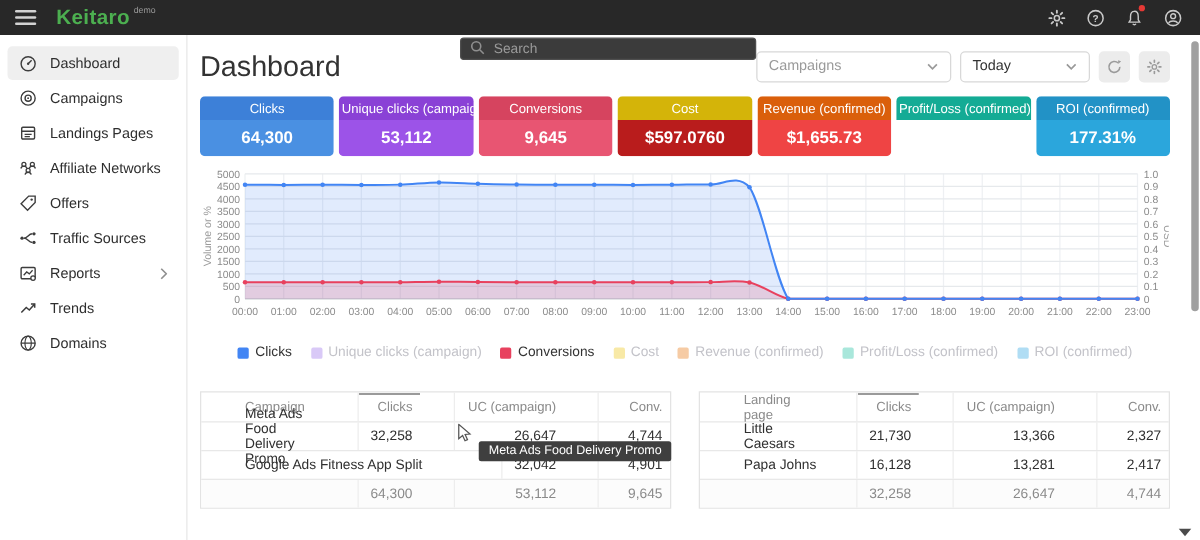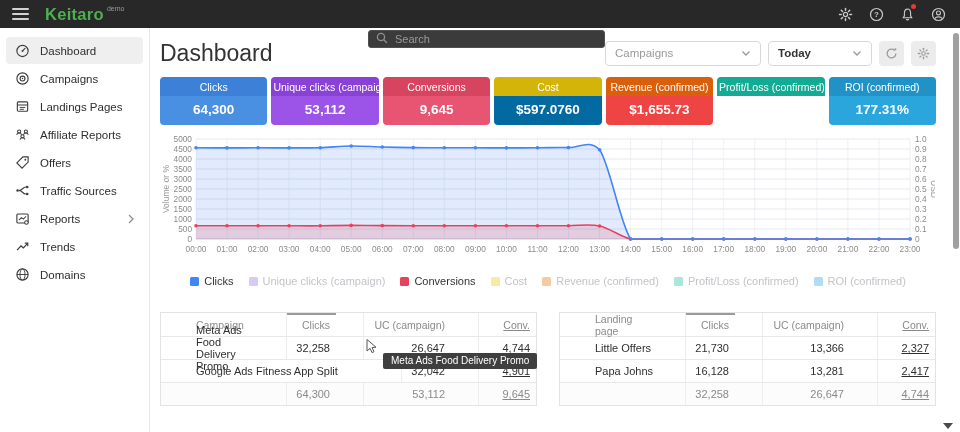--- a/index.html
+++ b/index.html
@@ -32,21 +32,21 @@
   .main { flex:1; position:relative; padding:8px 24px 0 10px; }
 
   
   .page-head { display:flex; align-items:center; height:30px; margin-top:2px; }
   .page-title { font-size:23px; font-weight:400; color:#333; }
   .head-controls { margin-left:auto; display:flex; align-items:center; gap:7px; }
   .selectbox { height:25px; border:1px solid #d8d8d8; border-radius:4px; background:#fff; display:flex;
     align-items:center; padding:0 9px; font-size:11.5px; cursor:pointer; }
   .selectbox .chev { margin-left:auto; }
   .sel-campaigns { width:156px; color:#9a9a9a; }
-  .sel-today { width:104px; color:#333; font-weight:bold; }
+  .sel-today { width:104px; color:#333; font-weight:normal; }
   .sq-btn { width:25px; height:25px; background:#ececec; border:none; border-radius:4px; cursor:pointer;
     display:flex; align-items:center; justify-content:center; }
 
   
   .cards { display:flex; gap:4px; margin-top:9px; }
   .card { flex:1; border-radius:4px; overflow:hidden; text-align:center; color:#fff; }
   .card-h { font-size:10.5px; padding:4px 2px 3px; white-space:nowrap; }
   .card-v { font-size:13.5px; font-weight:bold; padding:6px 0 8px; }
 
   
@@ -63,21 +63,21 @@
   .trow { display:flex; align-items:stretch; height:23px; }
   .trow + .trow { border-top:1px solid #e8e8e8; }
   .tcell { display:flex; align-items:center; font-size:11px; color:#2f2f2f;margin-left:27px; }
   .tcell.name { flex:1; padding-left:8px; }
   .tcell.num { justify-content:flex-end; padding-right:6px; border-left:1px solid #ededed;
     font-variant-numeric:tabular-nums; }
   .thead .tcell { color:#8a8a8a; font-size:10.5px; cursor:pointer; }
   .thead .tcell.sorted { box-shadow:inset 0 2px 0 #9a9a9a; }
   .totals { background:#fcfcfc; }
   .totals .tcell { color:#8a8a8a; cursor:default; }
-  .w-clicks { width:50px; } .w-uc { width:88px; } .w-conv { width:58px;text-decoration:underline; }
+  .w-clicks { width:50px; } .w-uc { width:88px; } .w-conv { width:58px; }
 
   
   .tooltip { position:absolute; left:383px; top:353px; background:#3f3f3f; color:#fff; font-size:10px;
     padding:2px 8px 3px; border-radius:2px; white-space:nowrap; z-index:20; }
   .cursor { position:absolute; left:366px; top:339px; z-index:21; pointer-events:none; }
   .scroll-thumb { position:absolute; right:1px; top:33px; width:6px; height:216px; background:#a0a0a0;
     border-radius:3px; z-index:15; cursor:grab; }
   .corner-arrow { position:absolute; right:7px; bottom:3px; width:0; height:0;
     border-left:5px solid transparent; border-right:5px solid transparent; border-top:6px solid #4a4a4a; z-index:15; }
 </style>
@@ -167,21 +167,21 @@
         </svg>
         <span>Landings Pages</span>
       </div>
       <div class="side-item">
         <svg width="15" height="15" viewBox="0 0 16 16">
           <circle cx="4.4" cy="4.8" r="1.7" fill="none" stroke="#3d3d3d" stroke-width="1.1"></circle>
           <circle cx="11.6" cy="4.8" r="1.7" fill="none" stroke="#3d3d3d" stroke-width="1.1"></circle>
           <circle cx="8" cy="10" r="1.7" fill="none" stroke="#3d3d3d" stroke-width="1.1"></circle>
           <path d="M1.8 8.3 a2.7 2.7 0 0 1 5.2 0 M9 8.3 a2.7 2.7 0 0 1 5.2 0 M5.4 13.5 a2.7 2.7 0 0 1 5.2 0" fill="none" stroke="#3d3d3d" stroke-width="1.1"></path>
         </svg>
-        <span>Affiliate Reports</span>
+        <span>Affiliate Networks</span>
       </div>
       <div class="side-item">
         <svg width="15" height="15" viewBox="0 0 16 16">
           <path d="M2 8.5 L8.5 2 L14 2 L14 7.5 L7.5 14 Z" fill="none" stroke="#3d3d3d" stroke-width="1.2"></path>
           <circle cx="11" cy="5" r="1" fill="#3d3d3d"></circle>
         </svg>
         <span>Offers</span>
       </div>
       <div class="side-item">
         <svg width="15" height="15" viewBox="0 0 16 16">
@@ -268,21 +268,21 @@
         <div class="card">
           <div class="card-h" style="background: rgb(138, 65, 214);">Unique clicks (campaign)</div>
           <div class="card-v" style="background: rgb(156, 83, 232);">53,112</div>
         </div>
         <div class="card">
           <div class="card-h" style="background: rgb(214, 68, 95);">Conversions</div>
           <div class="card-v" style="background: rgb(232, 85, 114);">9,645</div>
         </div>
         <div class="card">
           <div class="card-h" style="background: rgb(212, 180, 9);">Cost</div>
-          <div class="card-v" style="background: #0369a1; text-align: center;">$597.0760</div>
+          <div class="card-v" style="background: #b91c1c; text-align: center;">$597.0760</div>
         </div>
         <div class="card">
           <div class="card-h" style="background: rgb(218, 95, 11);">Revenue (confirmed)</div>
           <div class="card-v" style="background: #ef4444;">$1,655.73</div>
         </div>
         <div class="card">
           <div class="card-h" style="background: rgb(20, 171, 149);">Profit/Loss (confirmed)</div>
         </div>
         <div class="card">
           <div class="card-h" style="background: rgb(34, 146, 198);">ROI (confirmed)</div>
@@ -486,21 +486,21 @@
           </div>
         </div>
         <div class="tbl">
           <div class="trow thead">
             <div class="tcell name">Landing page</div>
             <div class="tcell num w-clicks sorted">Clicks</div>
             <div class="tcell num w-uc">UC (campaign)</div>
             <div class="tcell num w-conv">Conv.</div>
           </div>
           <div class="trow">
-            <div class="tcell name">Little Offers</div>
+            <div class="tcell name">Little Caesars</div>
             <div class="tcell num w-clicks">21,730</div>
             <div class="tcell num w-uc">13,366</div>
             <div class="tcell num w-conv">2,327</div>
           </div>
           <div class="trow">
             <div class="tcell name">Papa Johns</div>
             <div class="tcell num w-clicks">16,128</div>
             <div class="tcell num w-uc">13,281</div>
             <div class="tcell num w-conv">2,417</div>
           </div>

